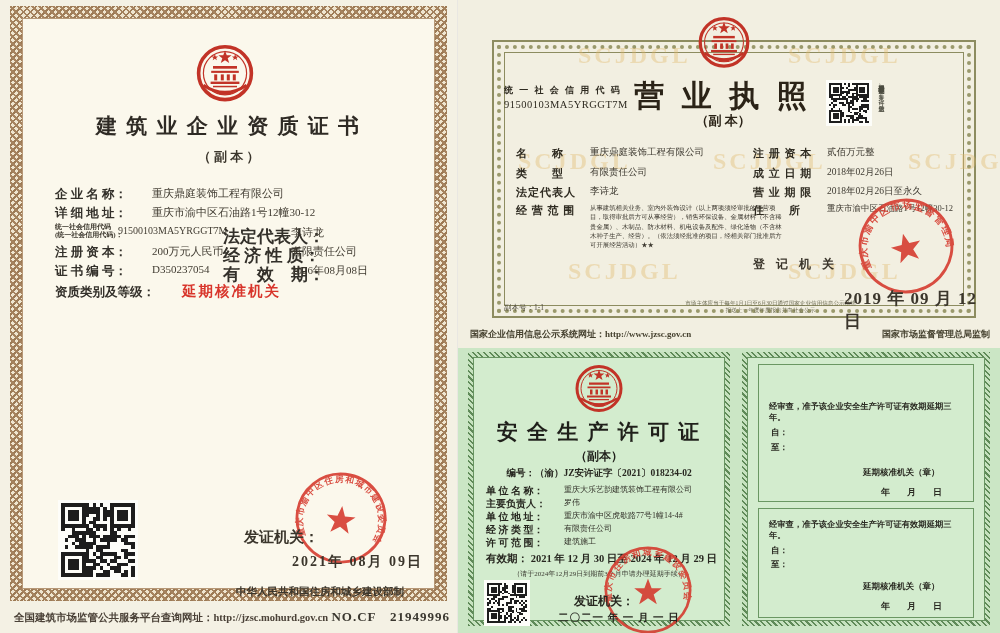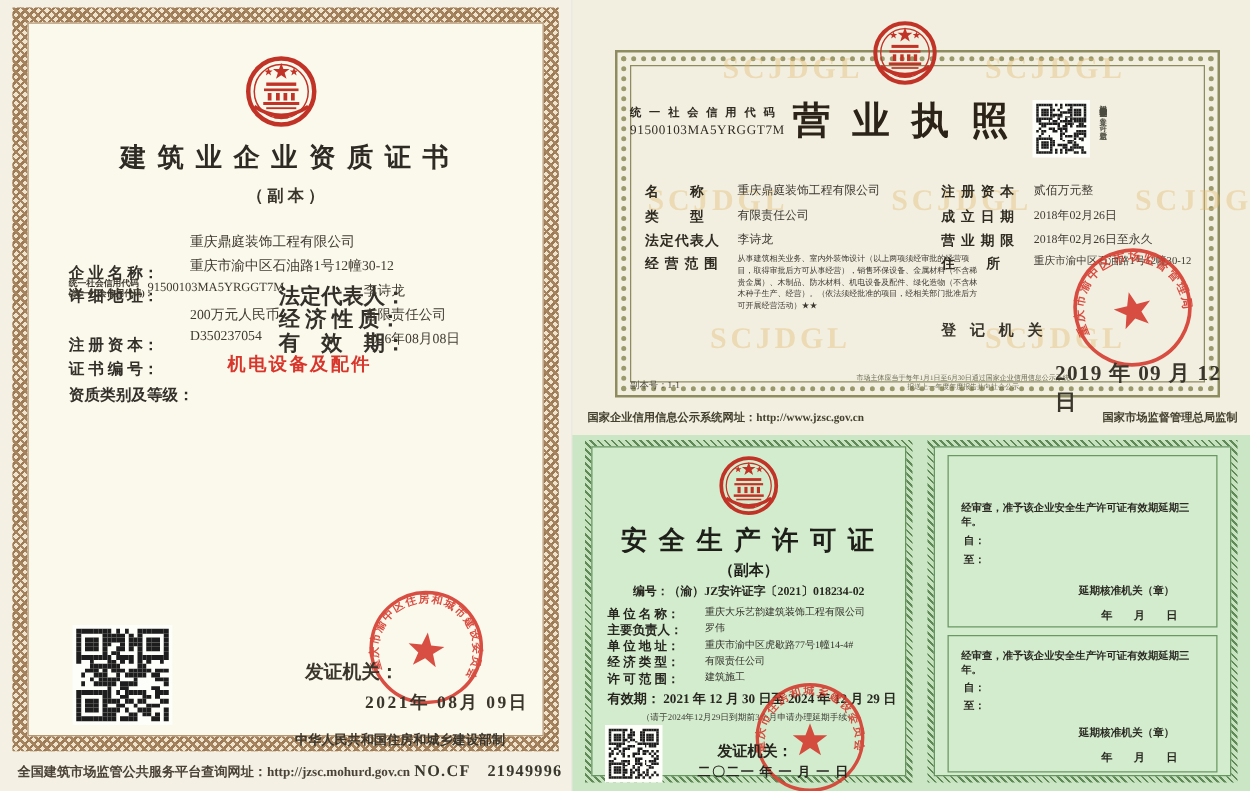--- a/index.html
+++ b/index.html
@@ -14,21 +14,21 @@
        repeating-linear-gradient(45deg,#a6835f 0 2px,rgba(0,0,0,0) 2px 5px),
        repeating-linear-gradient(-45deg,#9c7a55 0 2px,rgba(0,0,0,0) 2px 5px),
        #efe5cf;}
   .cl-frame::after{content:"";position:absolute;inset:12px;background:#fbf8ec;border:1px solid #b69877;}
   .emblem{position:absolute;}
   .cl-title{position:absolute;left:0;right:0;top:112px;margin:0;text-align:center;
      font-size:21px;font-weight:bold;letter-spacing:2px;color:#2e2a24;}
   .cl-sub{position:absolute;left:0;right:0;top:148px;text-align:center;font-size:13px;font-weight:bold;}
   .cl-fields{position:absolute;left:52px;top:182px;width:372px;height:150px;}
   .cl-row{position:absolute;left:0;width:100%;height:19px;}
-  .cl-lab{position:absolute;left:3px;font-size:12.5px;font-weight:bold;white-space:pre;color:#33302a;margin-top:24px;}
+  .cl-lab{position:absolute;left:3px;font-size:12.5px;font-weight:bold;white-space:pre;color:#33302a;}
   .cl-val{position:absolute;left:100px;font-size:11px;color:#403b31;white-space:nowrap;}
   .cl-labB{position:absolute;left:171px;font-size:17px;font-weight:bold;white-space:pre;color:#33302a;}
   .cl-valB{position:absolute;left:239px;font-size:11px;color:#403b31;white-space:nowrap;}
   .cl-lab-sm{position:absolute;left:3px;top:-2px;width:90px;font-size:7px;line-height:1.2;font-weight:bold;}
   .cl-red{position:absolute;left:130px;top:-2px;font-size:14.5px;font-weight:bold;color:#d8352b;letter-spacing:2px;}
   .cl-scope{position:absolute;left:3px;font-size:12.5px;font-weight:bold;color:#33302a;}
   .qr{display:grid;grid-template-rows:repeat(21,1fr);grid-template-columns:repeat(21,1fr);
       background:#fdfdf9;padding:3px;}
   .qr i{background:#1d1d1d;display:block;}
   .cl-qr{position:absolute;left:58px;top:500px;width:80px;height:80px;}
@@ -166,21 +166,21 @@
         <span class="cl-valB" data-name="economic-nature-value">有限责任公司</span>
       </div>
       <div class="cl-row" style="top:81px" data-name="field-certno-validity">
         <span class="cl-lab" data-name="cert-number-label">证 书 编 号：</span>
         <span class="cl-val" data-name="cert-number-value">D350237054</span>
         <span class="cl-labB" data-name="validity-label">有　效　期：</span>
         <span class="cl-valB" data-name="validity-value">2026年08月08日</span>
       </div>
       <div class="cl-row" style="top:102px" data-name="field-grade">
         <span class="cl-lab" data-name="grade-label">资质类别及等级：</span>
-        <span class="cl-red" data-name="copy-invalid-stamp">机电设备及配件</span>
+        <span class="cl-red" data-name="copy-invalid-stamp">延期核准机关</span>
       </div>
     </div>
 
     <div class="qr cl-qr" data-name="qr-code">
         <i style="grid-area:1/1"></i>
         <i style="grid-area:1/2"></i>
         <i style="grid-area:1/3"></i>
         <i style="grid-area:1/4"></i>
         <i style="grid-area:1/5"></i>
         <i style="grid-area:1/6"></i>
@@ -459,20 +459,21 @@
     <span class="wm" style="left:330px;top:258px" data-name="watermark-text">SCJDGL</span>
 
     <div class="bl-frame" data-name="license-border"></div>
     <svg class="emblem" style="left:239px;top:14px;width:54px;height:60px;z-index:2" data-name="national-emblem-icon">
         <use href="#emb"></use>
       </svg>
 
     <div class="bl-code-lab" data-name="uscc-label">统 一 社 会 信 用 代 码</div>
     <div class="bl-code" data-name="uscc-value">91500103MA5YRGGT7M</div>
     <h1 class="bl-title" data-name="license-title">营 业 执 照</h1>
+    <div class="bl-sub" data-name="license-subtitle">（副 本）</div>
     <div class="qr bl-qr" data-name="qr-code">
         <i style="grid-area:1/1"></i>
         <i style="grid-area:1/2"></i>
         <i style="grid-area:1/3"></i>
         <i style="grid-area:1/4"></i>
         <i style="grid-area:1/5"></i>
         <i style="grid-area:1/6"></i>
         <i style="grid-area:1/7"></i>
         <i style="grid-area:1/9"></i>
         <i style="grid-area:1/11"></i>

